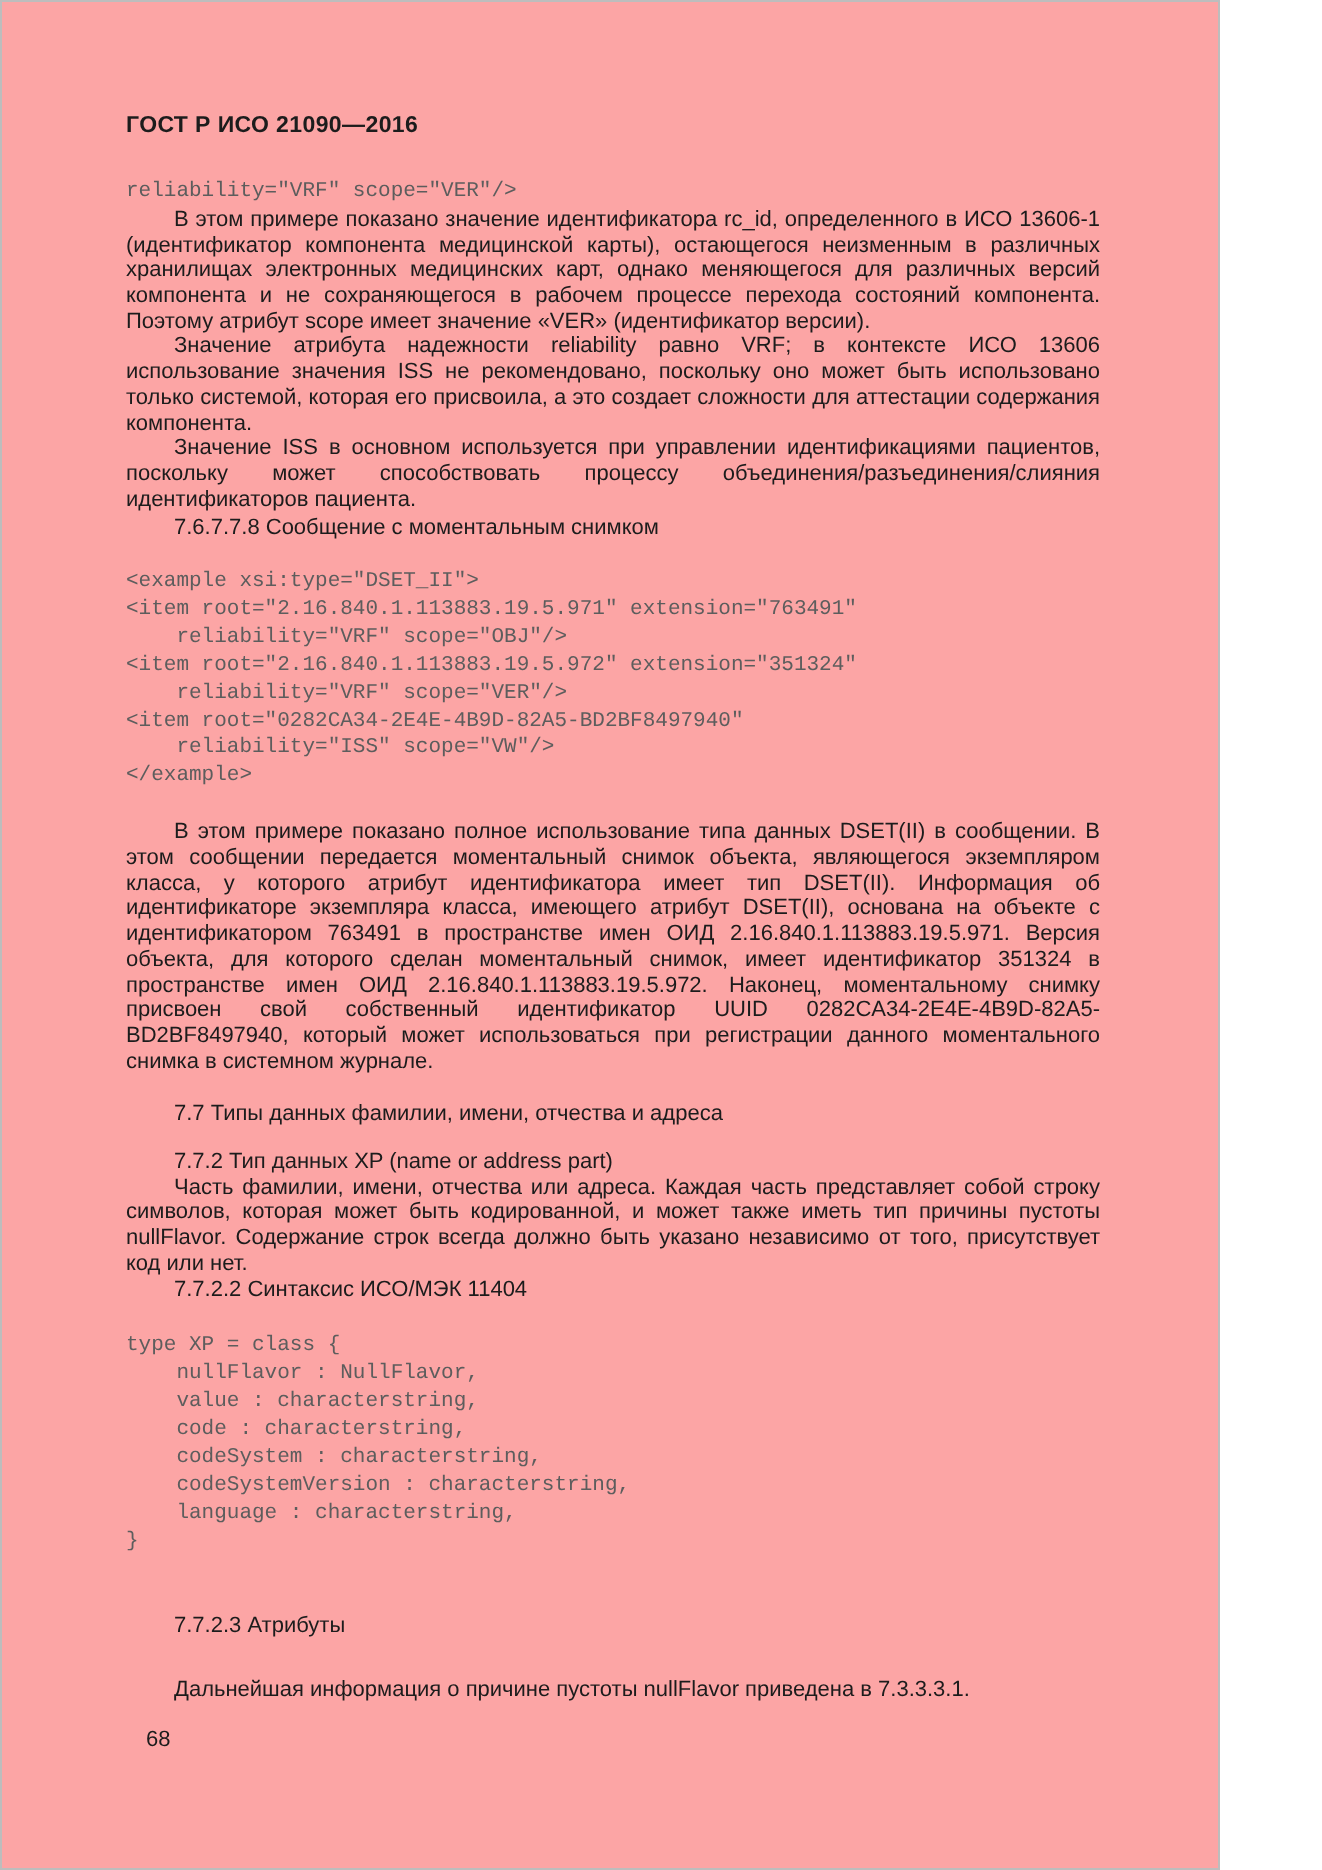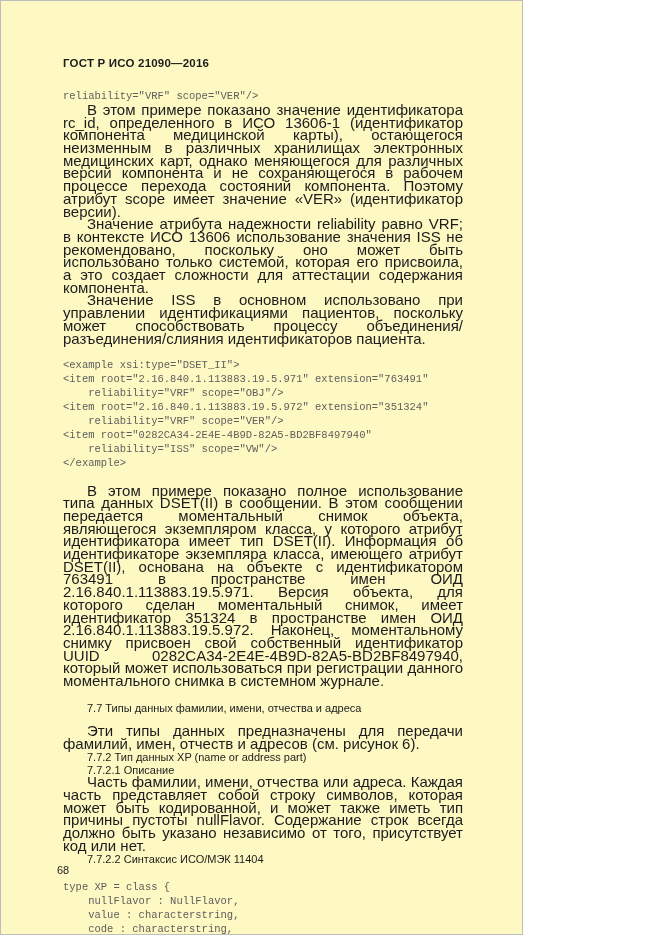--- a/index.html
+++ b/index.html
@@ -1,38 +1,38 @@
 <!DOCTYPE html>
 <html><head>
 <meta charset="utf-8">
 <style>
   * { margin: 0; padding: 0; box-sizing: border-box; }
   html, body { background: #ffffff; }
   body { font-family: "Liberation Sans", sans-serif; }
 
   .page {
     position: relative;
-    width: 523px;
+    width: 610px;
     height: 935px;
-    background: #fef9c3;
+    background: #fca5a5;
     border: 1px solid #bdbdbd;
     overflow: hidden;
     color: #1c1c1c;
   }
   .content { padding: 56px 59px 0 62px; }
 
   .doc-header {
     font-size: 11.5px;
     font-weight: bold;
     margin-bottom: 21px;
     letter-spacing: 0.2px;
   }
 
   p.body {
-    font-size: 15px;
+    font-size: 11px;
     line-height: 12.7px;
     text-align: justify;
     text-indent: 24px;
   }
   p.body.noindent { text-indent: 0; }
 
   .h-num {            
     font-size: 11px;
     line-height: 12.7px;
     text-indent: 24px;
@@ -53,77 +53,77 @@
     white-space: pre;
   }
   pre.code.block1 { margin: 14px 0 14px 0; }
   pre.code.block2 { margin: 16px 0 28px 0; }
 
   .gap-top-sm { margin-top: 2px; }
   .gap-top-md { margin-top: 20px; }
 
   .page-number {
     position: absolute;
-    left: 56px;
+    left: 72px;
     top: 863px;
     font-size: 11px;
     color: #1c1c1c;
   }
 </style>
 </head>
 <body>
 
 <div class="page">
   <div class="content">
 
     <div class="doc-header">ГОСТ Р ИСО 21090—2016</div>
 
     <pre class="code">reliability="VRF" scope="VER"/&gt;</pre>
 
     <p class="body">В этом примере показано значение идентификатора rc_id, определенного в ИСО 13606-1 (идентификатор компонента медицинской карты), остающегося неизменным в различных хранилищах электронных медицинских карт, однако меняющегося для различных версий компонента и не сохраняющегося в рабочем процессе перехода состояний компонента. Поэтому атрибут scope имеет значение «VER» (идентификатор версии).</p>
 
     <p class="body">Значение атрибута надежности reliability равно VRF; в контексте ИСО 13606 использование значения ISS не рекомендовано, поскольку оно может быть использовано только системой, которая его присвоила, а это создает сложности для аттестации содержания компонента.</p>
 
-    <p class="body">Значение ISS в основном использовано при управлении идентификациями пациентов, поскольку может способствовать процессу объединения/разъединения/слияния идентификаторов пациента.</p>
+    <p class="body">Значение ISS в основном используется при управлении идентификациями пациентов, поскольку может способствовать процессу объединения/разъединения/слияния идентификаторов пациента.</p>
 
+    <div class="h-num gap-top-sm">7.6.7.7.8 Сообщение с моментальным снимком</div>
 
     <pre class="code block1">&lt;example xsi:type="DSET_II"&gt;
 &lt;item root="2.16.840.1.113883.19.5.971" extension="763491"
     reliability="VRF" scope="OBJ"/&gt;
 &lt;item root="2.16.840.1.113883.19.5.972" extension="351324"
     reliability="VRF" scope="VER"/&gt;
 &lt;item root="0282CA34-2E4E-4B9D-82A5-BD2BF8497940"
     reliability="ISS" scope="VW"/&gt;
 &lt;/example&gt;</pre>
 
     <p class="body">В этом примере показано полное использование типа данных DSET(II) в сообщении. В этом сообщении передается моментальный снимок объекта, являющегося экземпляром класса, у которого атрибут идентификатора имеет тип DSET(II). Информация об идентификаторе экземпляра класса, имеющего атрибут DSET(II), основана на объекте с идентификатором 763491 в пространстве имен ОИД 2.16.840.1.113883.19.5.971. Версия объекта, для которого сделан моментальный снимок, имеет идентификатор 351324 в пространстве имен ОИД 2.16.840.1.113883.19.5.972. Наконец, моментальному снимку присвоен свой собственный идентификатор UUID 0282CA34-2E4E-4B9D-82A5-BD2BF8497940, который может использоваться при регистрации данного моментального снимка в системном журнале.</p>
 
     <div class="h-bold h-sect">7.7 Типы данных фамилии, имени, отчества и адреса</div>
 
 
-    <p class="body">Эти типы данных предназначены для передачи фамилий, имен, отчеств и адресов (см. рисунок 6).</p>
 
     <div class="h-bold">7.7.2 Тип данных XP (name or address part)</div>
 
 
-    <div class="h-num">7.7.2.1 Описание</div>
 
     <p class="body">Часть фамилии, имени, отчества или адреса. Каждая часть представляет собой строку символов, которая может быть кодированной, и может также иметь тип причины пустоты nullFlavor. Содержание строк всегда должно быть указано независимо от того, присутствует код или нет.</p>
 
     <div class="h-num">7.7.2.2 Синтаксис ИСО/МЭК 11404</div>
 
     <pre class="code block2">type XP = class {
     nullFlavor : NullFlavor,
     value : characterstring,
     code : characterstring,
     codeSystem : characterstring,
     codeSystemVersion : characterstring,
     language : characterstring,
 }</pre>
 
+    <div class="h-num">7.7.2.3 Атрибуты</div>
 
 
     <p class="body gap-top-md">Дальнейшая информация о причине пустоты nullFlavor приведена в 7.3.3.3.1.</p>
 
   </div>
 
   <div class="page-number">68</div>
 </div>
 
 </body></html>

